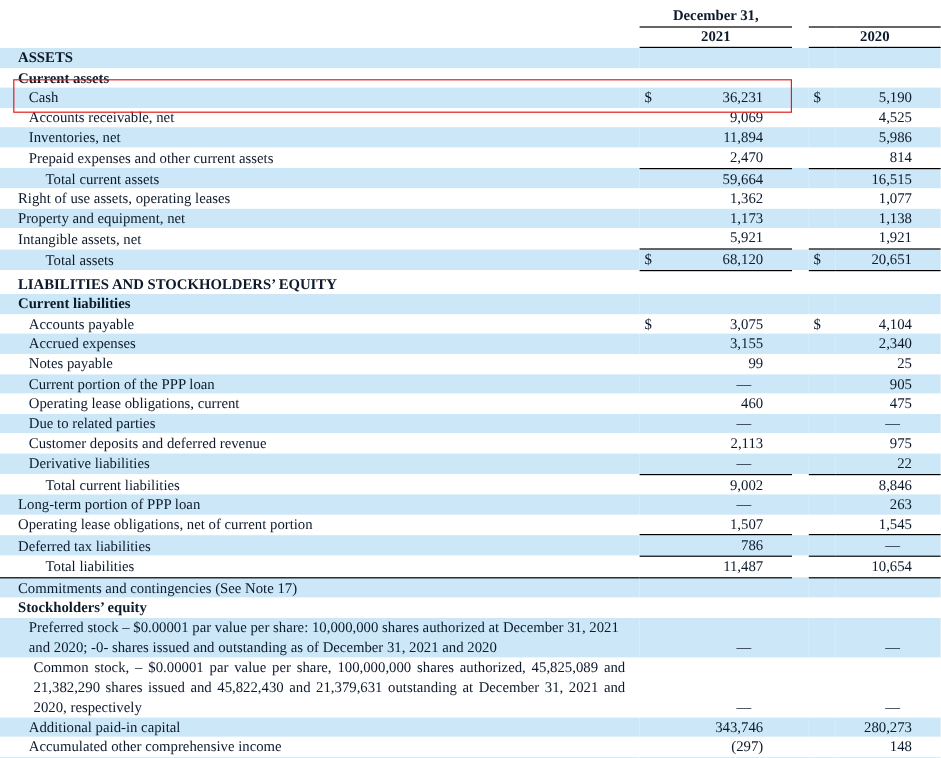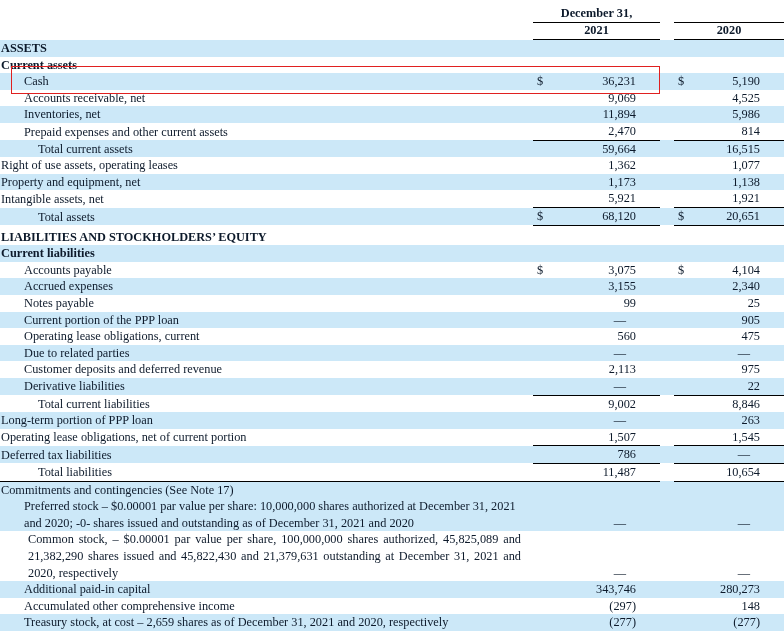--- a/index.html
+++ b/index.html
@@ -41,21 +41,21 @@
 
   td {
     padding: 0;
     vertical-align: bottom;
     line-height: 16.6px;
     height: 16.6px;
   }
 
   td.label {
     text-align: left;
-    padding-left: 1px;
+    padding-left: 15px;
     white-space: nowrap;
   }
   td.label.ind1 { padding-left: 24px; }
   td.label.ind2 { padding-left: 38px; }
   td.label.wrap {
     white-space: normal;
     padding-right: 12px;
     text-align: justify;
     text-align-last: left;
     padding-left: 28px;
@@ -312,21 +312,21 @@
         <td></td>
         <td class="num nil">—</td>
         <td class="gap"></td>
         <td></td>
         <td class="num">905</td>
       </tr>
 
       <tr class="band-white">
         <td class="label ind1">Operating lease obligations, current</td>
         <td></td>
-        <td class="num">560</td>
+        <td class="num">460</td>
         <td class="gap"></td>
         <td></td>
         <td class="num">475</td>
       </tr>
 
       <tr class="band-blue">
         <td class="label ind1">Due to related parties</td>
         <td></td>
         <td class="num nil">—</td>
         <td class="gap"></td>
@@ -399,20 +399,28 @@
 
       <tr class="band-blue">
         <td class="label rule-top">Commitments and contingencies (See Note 17)</td>
         <td class="rule-top"></td>
         <td class="rule-top"></td>
         <td></td>
         <td class="rule-top"></td>
         <td class="rule-top"></td>
       </tr>
 
+      <tr class="band-white">
+        <td class="label bold">Stockholders’ equity</td>
+        <td></td>
+          <td></td>
+        <td></td>
+          <td></td>
+        <td></td>
+      </tr>
 
       <tr class="band-blue">
         <td class="label ind1 wrapflow">Preferred stock – $0.00001 par value per share: 10,000,000 shares authorized at December 31, 2021 and 2020; -0- shares issued and outstanding as of December 31, 2021 and 2020</td>
         <td></td>
         <td class="num nil">—</td>
         <td class="gap"></td>
         <td></td>
         <td class="num nil">—</td>
       </tr>
 

